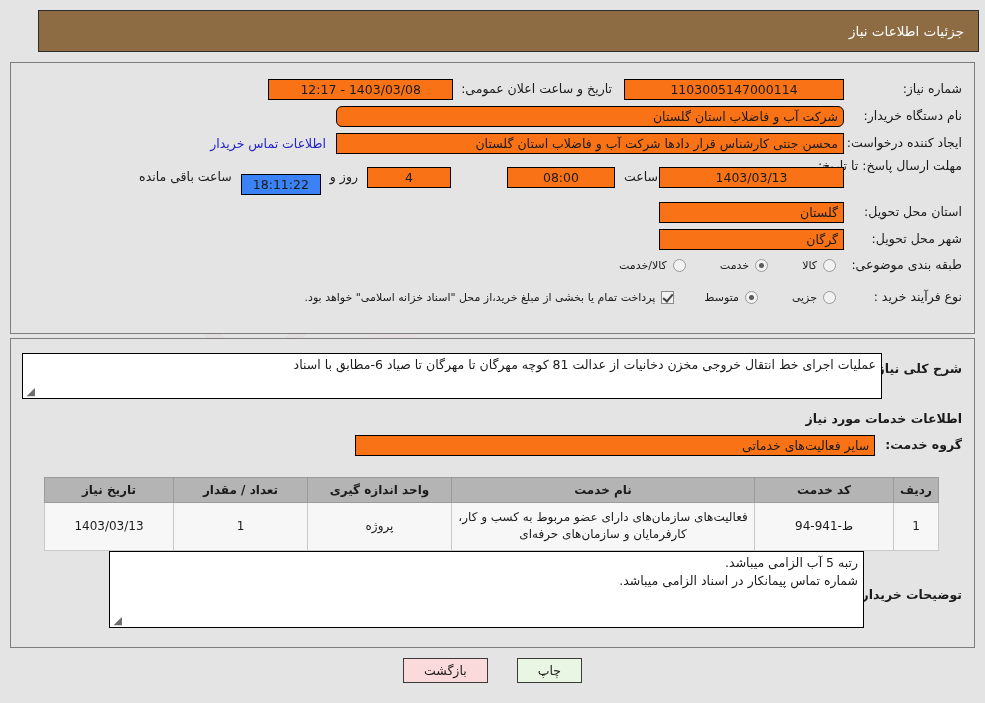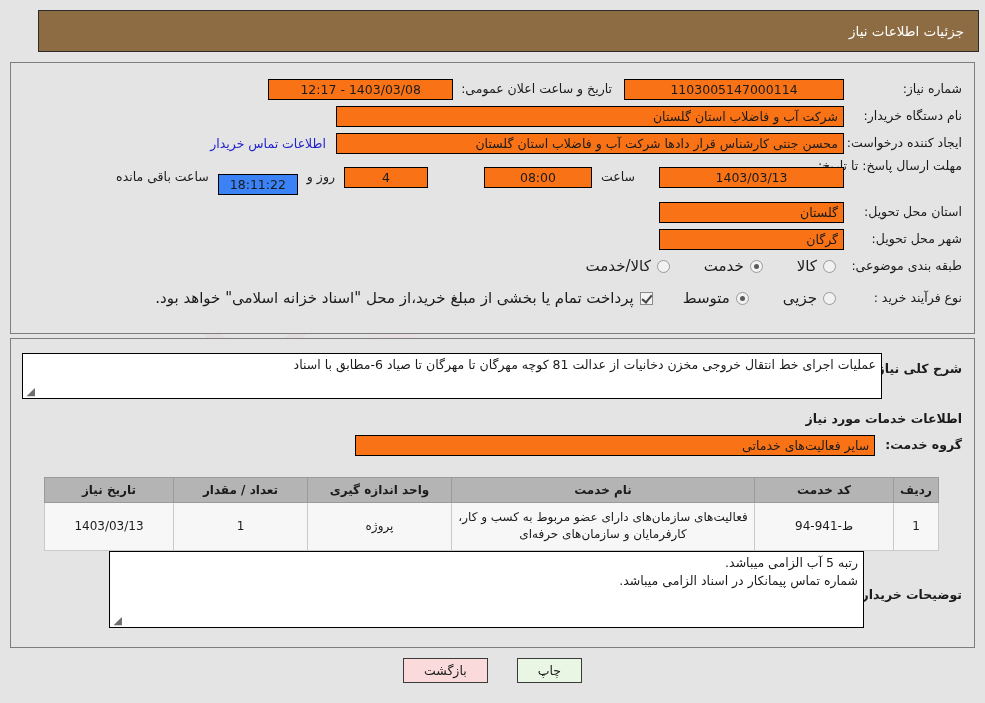--- a/index.html
+++ b/index.html
@@ -142,21 +142,21 @@
     left: 3px; top: 0px;
     width: 4px; height: 8px;
     border: solid #444;
     border-width: 0 2px 2px 0;
     transform: rotate(40deg);
   }
   .opt {
     display: flex;
     align-items: center;
     gap: 6px;
-    font-size: 15px;
+    font-size: 11px;
     color: #1b1b1b;
     white-space: nowrap;
   }
 
   
   .ta {
     position: absolute;
     background: #ffffff;
     border: 1px solid #000000;
     box-sizing: border-box;
@@ -257,33 +257,33 @@
       <div class="lbl" style="width:110px;">شماره نیاز:</div>
       <div class="fld center" style="width:220px; margin-right:8px;">1103005147000114</div>
     </div>
     <div class="row" style="right:362px; top:16px;">
       <div class="lbl">تاریخ و ساعت اعلان عمومی:</div>
       <div class="fld center" style="width:185px; margin-right:8px;">1403/03/08 - 12:17</div>
     </div>
 
     <div class="row" style="right:12px; top:43px;">
       <div class="lbl" style="width:110px;">نام دستگاه خریدار:</div>
-      <div class="fld rightal" style="width:508px; margin-right:8px;">شرکت آب و فاضلاب استان گلستان</div>
+      <div class="fld rightal" style="width:508px; margin-right:8px;border-radius:6px;">شرکت آب و فاضلاب استان گلستان</div>
     </div>
 
     <div class="row" style="right:12px; top:70px;">
       <div class="lbl" style="width:110px;">ایجاد کننده درخواست:</div>
       <div class="fld rightal" style="width:508px; margin-right:8px;">محسن جنتی کارشناس قرار دادها شرکت آب و فاضلاب استان گلستان</div>
       <div class="link" style="margin-right:10px;">اطلاعات تماس خریدار</div>
     </div>
 
     <div class="lbl" style="position:absolute; right:12px; top:95px; width:110px;">مهلت ارسال پاسخ: تا تاریخ:</div>
     <div class="row" style="right:130px; top:97px;">
       <div class="fld center" style="width:185px;">1403/03/13</div>
-      <div class="lbl" style="margin-right:24px;text-align:center;">ساعت</div>
+      <div class="lbl" style="margin-right:1px;text-align:center;">ساعت</div>
       <div class="fld center" style="width:108px; margin-right:9px;">08:00</div>
       <div class="fld center" style="width:84px; margin-right:56px;">4</div>
       <div class="lbl" style="margin-right:9px;">روز و</div>
       <div class="fld center cream" style="width:80px; margin-right:9px;">18:11:22</div>
       <div class="lbl" style="margin-right:9px;">ساعت باقی مانده</div>
     </div>
 
     <div class="row" style="right:12px; top:139px;">
       <div class="lbl" style="width:110px;">استان محل تحویل:</div>
       <div class="fld rightal" style="width:185px; margin-right:8px;">گلستان</div>

